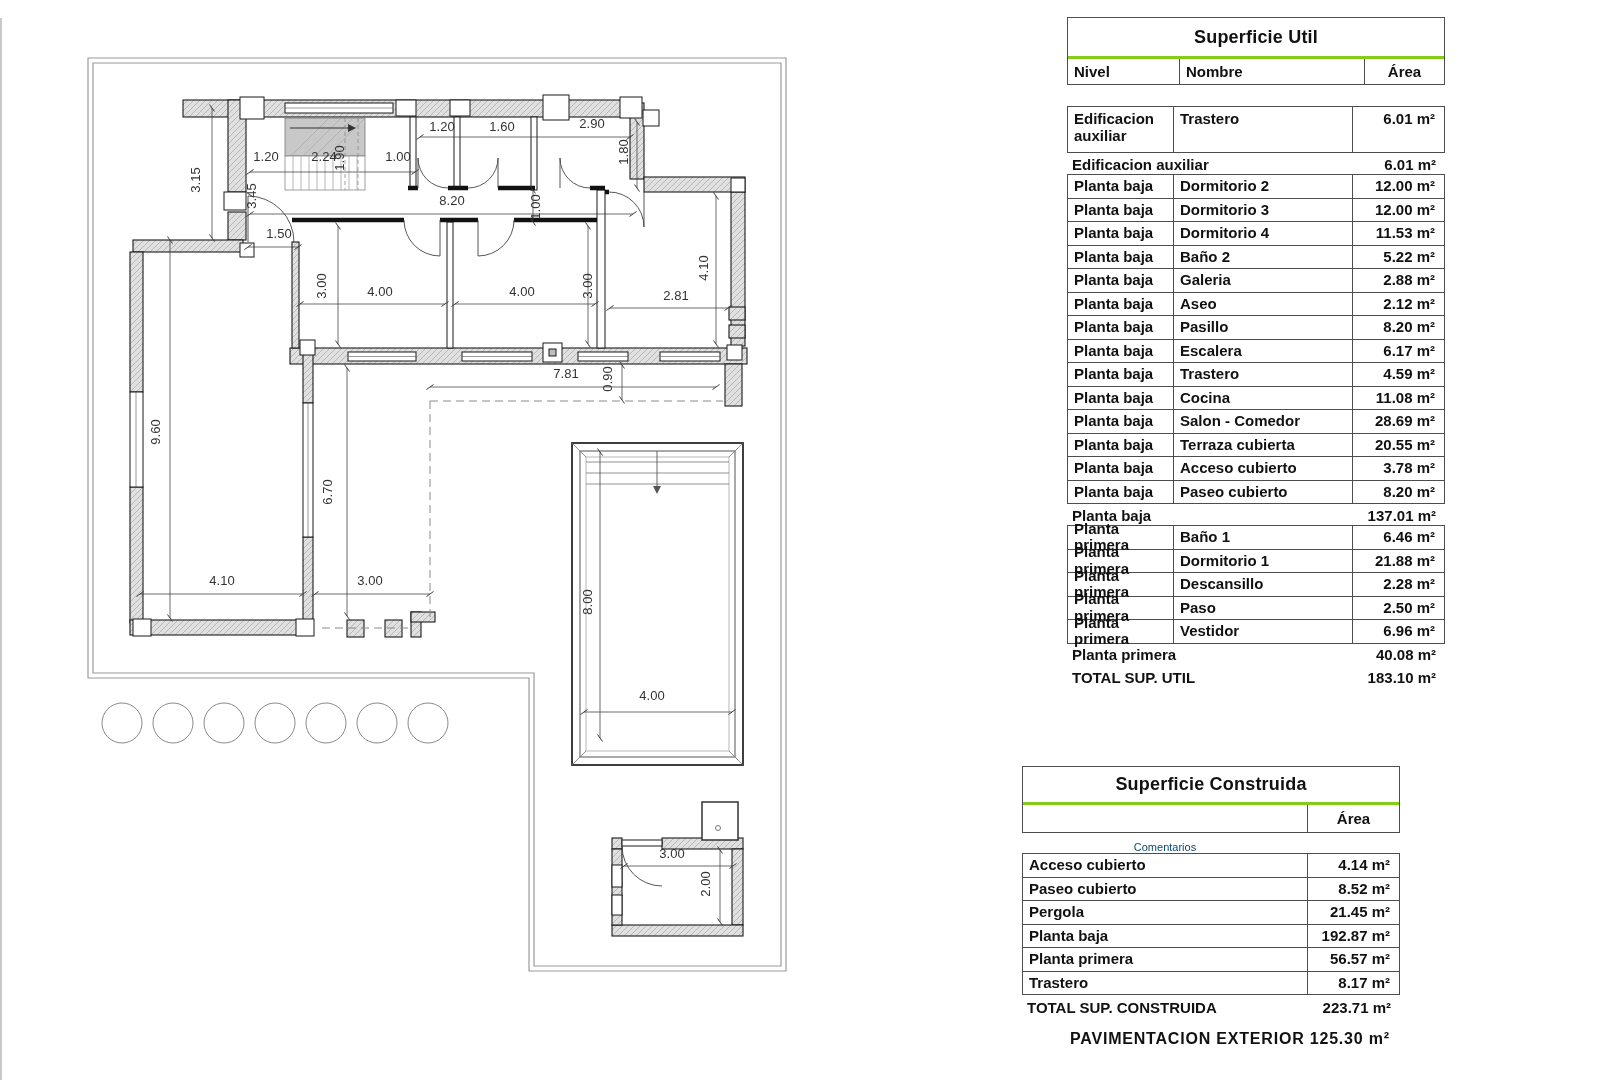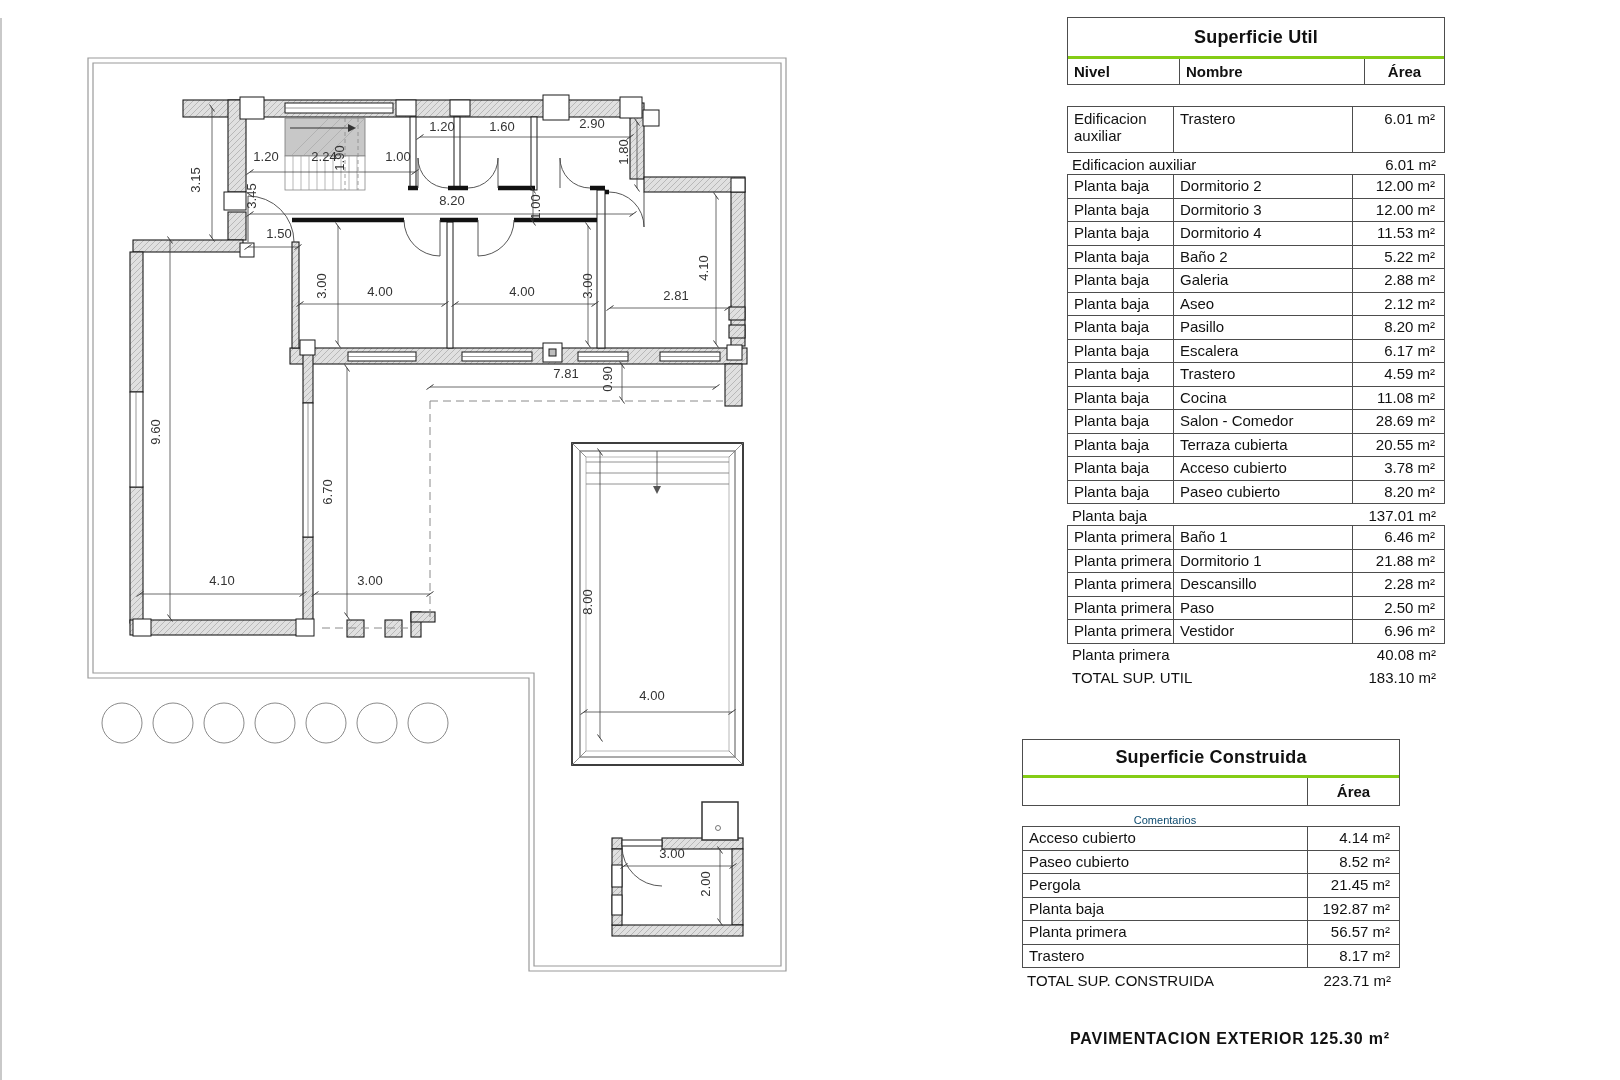--- a/index.html
+++ b/index.html
@@ -10,21 +10,21 @@
   .rt{position:absolute;width:378px;color:#111;}
   .t-head{border:1px solid #4d4d4d;}
   .t-title{height:38px;display:flex;align-items:center;justify-content:center;
            font-size:18px;font-weight:700;letter-spacing:.2px;}
   .t-cols{display:flex;border-top:3px solid #84cc16;height:25px;font-size:15px;font-weight:700;}
   .t-cols .hc{display:flex;align-items:center;padding-left:6px;}
   .t-cols .hc.cmid{border-left:1px solid #4d4d4d;}
   .t-cols .hc.carea{border-left:1px solid #4d4d4d;justify-content:center;padding-left:0;flex:1;}
   .t-cols .hc.ccoment{justify-content:center;padding-left:0;font-weight:400;font-size:11px;color:#0c4a6e;margin-top:42px;}
   .t-body{margin-top:21px;}
-  .trow{display:flex;font-size:15px;font-weight:400;box-sizing:border-box;}
+  .trow{display:flex;font-size:15px;font-weight:700;box-sizing:border-box;}
   .r-data{height:24.5px;border:1px solid #4d4d4d;margin-top:-1px;}
   .r-head2{height:47px;border:1px solid #4d4d4d;}
   .r-flat{height:22px;align-items:center;}
   .r-total{height:24px;}
   .cell{display:flex;align-items:center;box-sizing:border-box;padding-left:6px;line-height:1.1;}
   .c-nivel{width:105px;}
   .c-nombre{width:179px;border-left:1px solid #4d4d4d;}
   .c-area{flex:1;border-left:1px solid #4d4d4d;justify-content:flex-end;padding-right:9px;padding-left:0;}
   .c-wide{width:284px;}
   .top-align .cell{align-items:flex-start;padding-top:4px;}
@@ -365,21 +365,21 @@
           <div class="flabel">Planta primera</div>
           <div class="fval">40.08 m²</div>
         </div>
         <div class="trow r-flat r-total">
           <div class="flabel">TOTAL SUP. UTIL</div>
           <div class="fval">183.10 m²</div>
         </div>
       </div>
   </div>
 
-  <div class="rt" style="left:1022px;top:739px;">
+  <div class="rt" style="left:1022px;top:766px;">
     <div class="t-head">
       <div class="t-title" style="height:35px;">Superficie Construida</div>
       <div class="t-cols" style="height:27px;">
         <div class="hc ccoment c-wide">Comentarios</div>
         <div class="hc carea">Área</div>
       </div>
     </div>
     <div class="t-body" id="construida-body">
         <div class="trow r-data">
           <div class="cell c-wide">Acceso cubierto</div>

